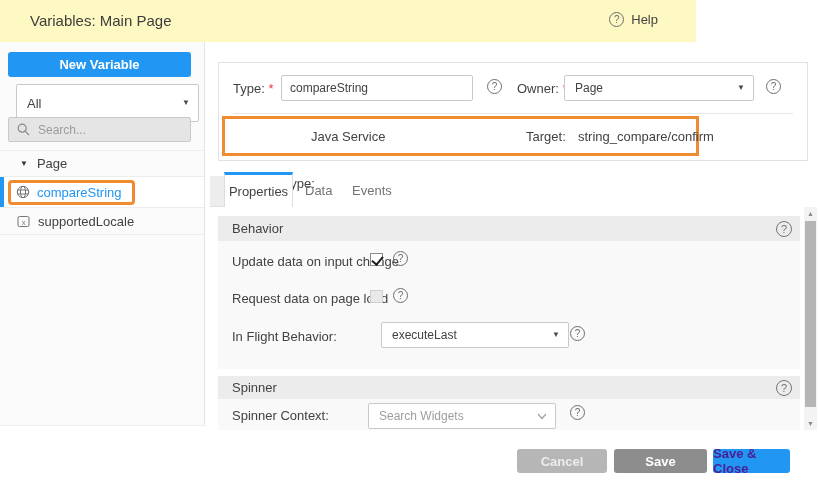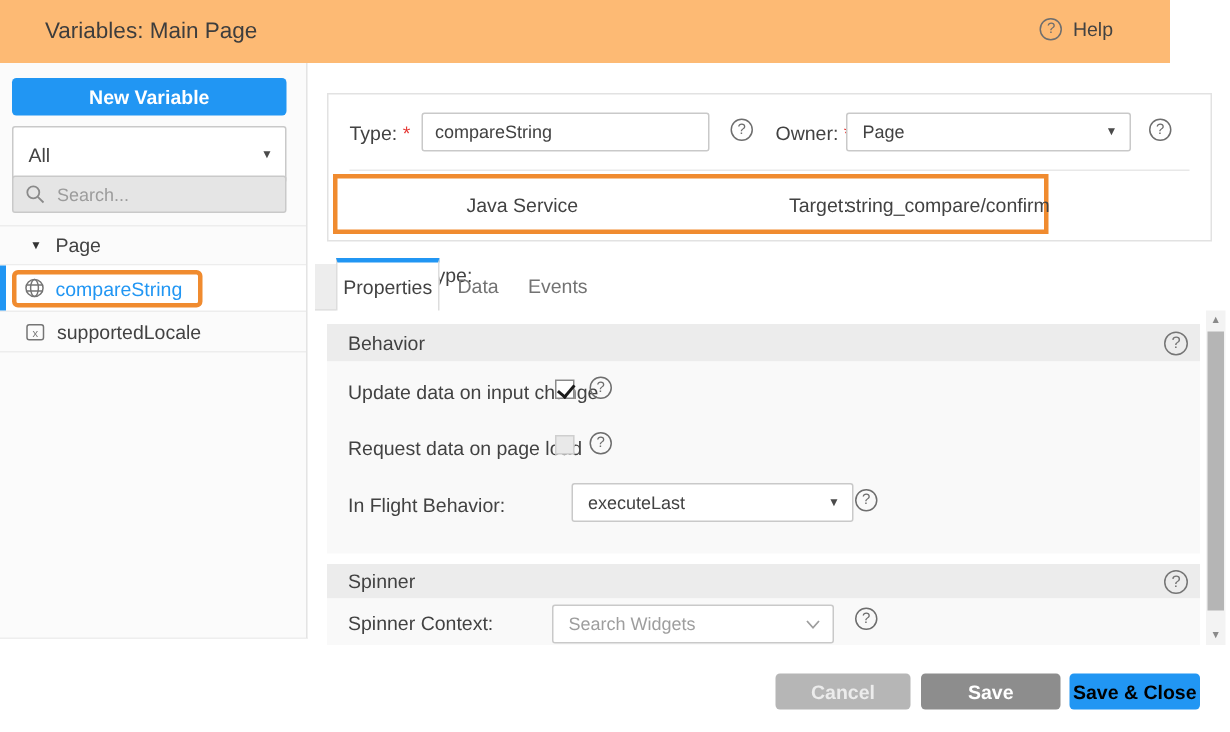--- a/index.html
+++ b/index.html
@@ -1,21 +1,21 @@
 <!DOCTYPE html>
 <html><head>
 <meta charset="utf-8">
 <style>
   html,body { margin:0; padding:0; }
   #frame {
     position:relative; width:820px; height:488px; background:#fff; overflow:hidden;
     font-family:"Liberation Sans", sans-serif; font-size:13px; color:#424242;
   }
   
-  .topbar { position:absolute; left:0; top:0; width:780px; height:42px; background:#fdba74; }
+  .topbar { position:absolute; left:0; top:0; width:696px; height:42px; background:#fef9c3; }
   .title  { position:absolute; left:30px; top:12px; font-size:15px; color:#3d3d3d; }
   .help   { position:absolute; right:38px; top:12px; display:flex; align-items:center; gap:7px; cursor:pointer; }
   .qmark {
     width:15px; height:15px; border:1px solid #6e6e6e; border-radius:50%;
     display:inline-flex; align-items:center; justify-content:center;
     font-size:10px; color:#6e6e6e; box-sizing:border-box; flex:0 0 auto;
   }
   .q-big { width:16px; height:16px; font-size:11px; color:#757575; border-color:#757575; }
   
   .sidebar {
@@ -24,21 +24,21 @@
   }
   .btn-new {
     position:absolute; left:8px; top:10px; width:183px; height:25px; background:#2196f3;
     color:#fff; font-weight:bold; border-radius:3px; display:flex; align-items:center;
     justify-content:center; cursor:pointer;
   }
   .selbox {
     background:#fff; border:1px solid #c9c9c9; border-radius:2px; box-sizing:border-box;
     display:flex; align-items:center; padding:0 8px 0 10px; cursor:pointer; font-size:12px;
   }
-  .select-all { position:absolute; left:8px; top:42px; width:183px; height:38px; font-size:13px; }
+  .select-all { position:absolute; left:16px; top:42px; width:183px; height:38px; font-size:13px; }
   .caret { margin-left:auto; font-size:8px; color:#4a4a4a; line-height:1; }
   .search-box {
     position:absolute; left:8px; top:75px; width:183px; height:25px; background:#e5e5e5;
     border:1px solid #c9c9c9; border-radius:2px; box-sizing:border-box;
     display:flex; align-items:center; padding:0 8px; gap:6px;
   }
   .search-box input {
     border:none; outline:none; flex:1; min-width:0; font-size:12px; color:#424242;
     background:transparent; font-family:inherit;
   }
@@ -98,21 +98,21 @@
   .sbar { position:absolute; left:804px; top:207px; width:13px; height:223px; background:#f3f3f3; }
   .sb-arrow { position:absolute; left:0; width:13px; text-align:center; font-size:7px; color:#8a8a8a; cursor:pointer; }
   .sb-thumb { position:absolute; left:1px; top:14px; width:11px; height:186px; background:#b5b5b5; cursor:pointer; }
   
   .btn {
     position:absolute; top:449px; height:24px; border-radius:3px; display:flex; align-items:center;
     justify-content:center; font-weight:bold; cursor:pointer;
   }
   .btn-cancel { left:517px; width:90px; background:#b6b6b6; color:#ececec; }
   .btn-save { left:614px; width:93px; background:#8d8d8d; color:#fff; }
-  .btn-saveclose { left:713px; width:87px; background:#2196f3; color:#000000; }
+  .btn-saveclose { left:713px; width:77px; background:#2196f3; color:#4c1d95; }
   svg { display:block; }
 </style>
 </head>
 <body>
 
 <div id="frame">
 
   <div class="topbar">
     <div class="title">Variables: Main Page</div>
     <div class="help">
@@ -177,21 +177,21 @@
       <span class="caret">▼</span>
     </div>
     <span class="qmark abs" style="left:547px; top:16px;">?</span>
 
     <div class="divider"></div>
 
     <div class="orange-row">
       <span class="abs" style="left:8px; top:10px;margin-top:47px;">Variable Type:</span>
       <span class="abs" style="left:86px; top:10px;">Java Service</span>
       <span class="abs" style="left:301px; top:10px;">Target:</span>
-      <span class="abs" style="left:339px; top:10px;">string_compare/confirm</span>
+      <span class="abs" style="left:353px; top:10px;">string_compare/confirm</span>
     </div>
   </div>
 
   <div class="tab-stub"></div>
   <div class="tab-active">Properties</div>
   <div class="tab-plain" style="left:305px;">Data</div>
   <div class="tab-plain" style="left:352px;">Events</div>
 
   <div class="section" style="top:216px;">
     <div class="sec-header" style="height:25px;">

